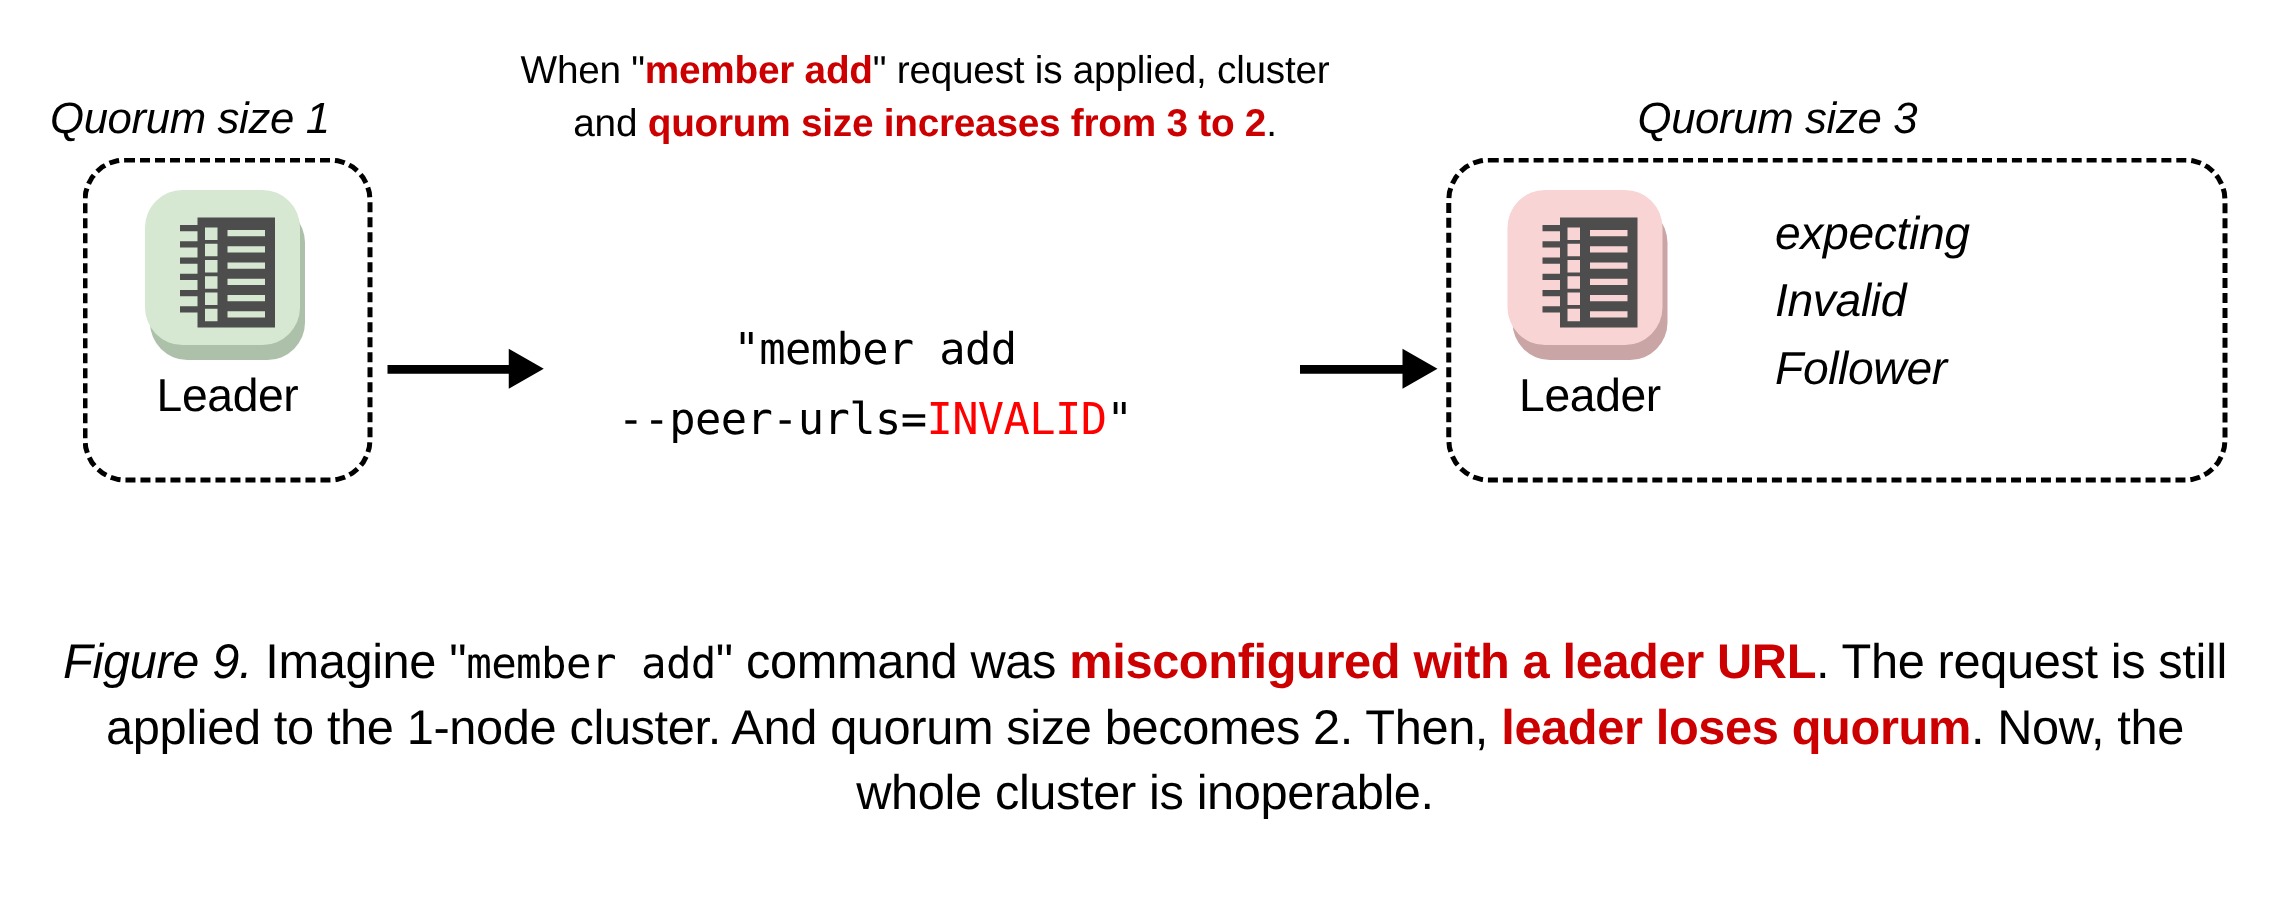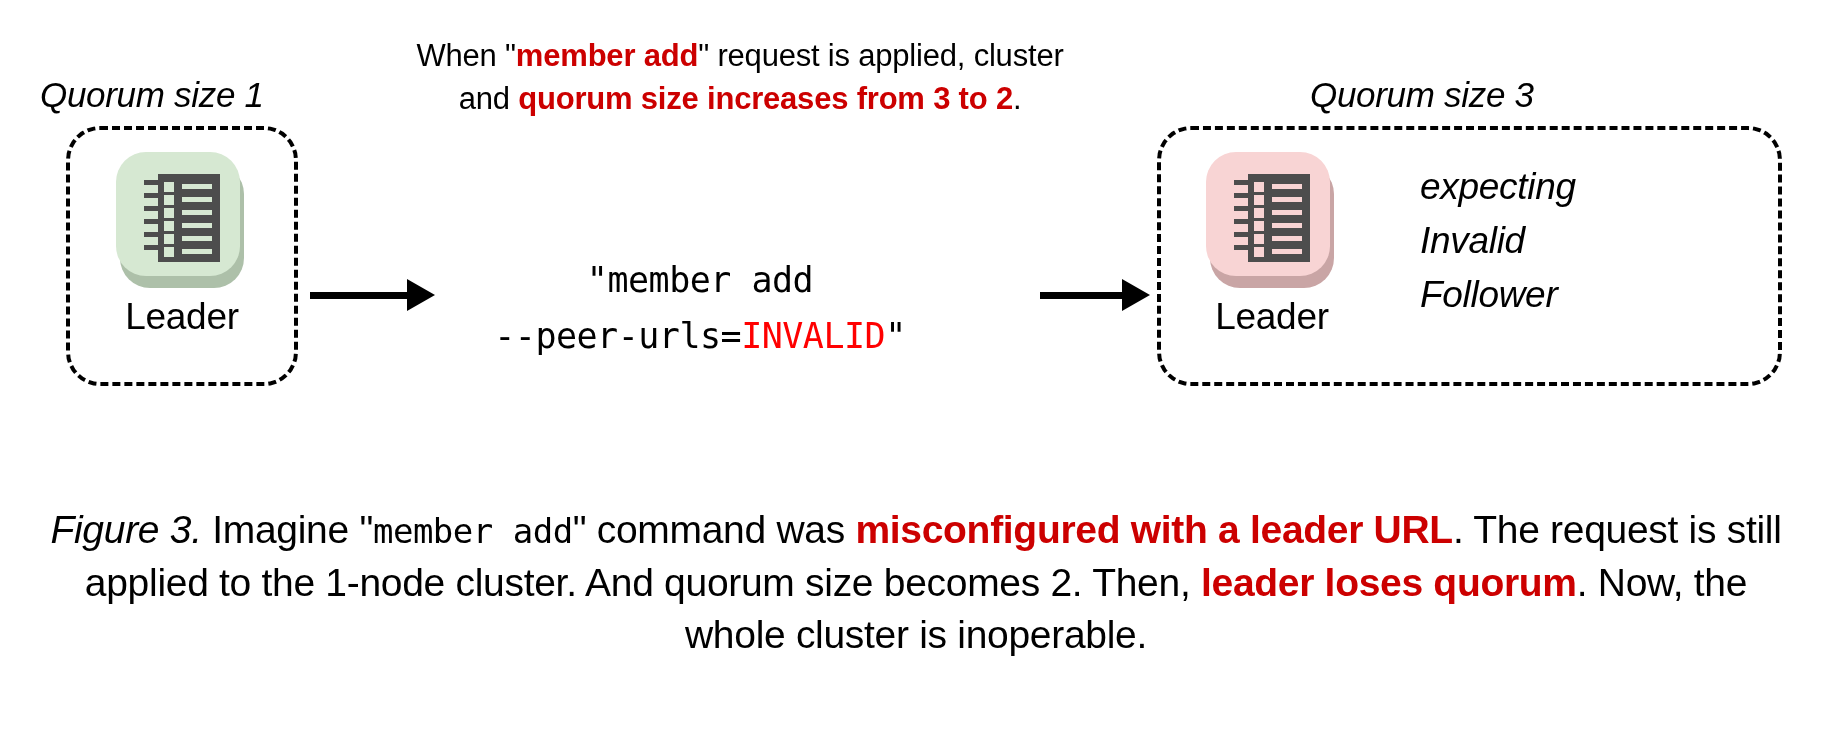--- a/index.html
+++ b/index.html
@@ -317,16 +317,16 @@
     <div class="node-label">Leader</div>
   </div>
 
   <div class="annotation">
     <div class="line">expecting</div>
     <div class="line">Invalid</div>
     <div class="line">Follower</div>
   </div>
 
   <div class="figure-caption">
-    <span class="figno">Figure 3.</span><span> Imagine "</span><span class="mono">member add</span><span>" command was </span><span class="hl">misconfigured with a leader URL</span><span>. The request is still applied to the 1-node cluster. And quorum size becomes 2. Then, </span><span class="hl">leader loses quorum</span><span>. Now, the whole cluster is inoperable.</span>
+    <span class="figno">Figure 9.</span><span> Imagine "</span><span class="mono">member add</span><span>" command was </span><span class="hl">misconfigured with a leader URL</span><span>. The request is still applied to the 1-node cluster. And quorum size becomes 2. Then, </span><span class="hl">leader loses quorum</span><span>. Now, the whole cluster is inoperable.</span>
   </div>
 
 </div>
 
 </body></html>

